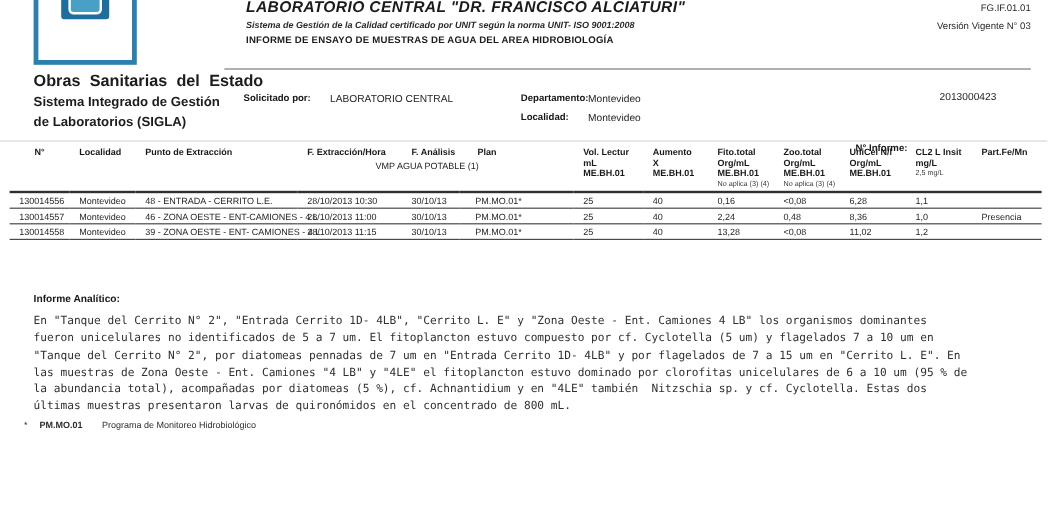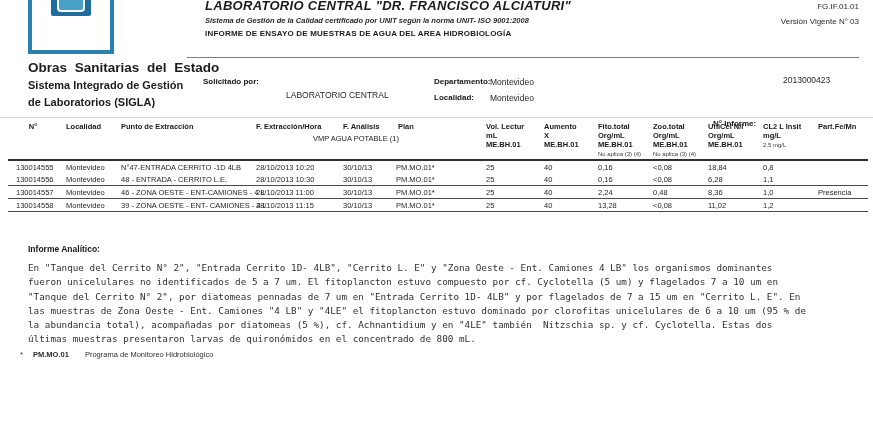--- a/index.html
+++ b/index.html
@@ -31,21 +31,21 @@
   .formcode { right:14px; top:2px;  font-size:8px; color:#2a2a2a;margin-left:33px; }
   .version  { right:14px; top:17px; font-size:8px; color:#2a2a2a; }
 
   
   .rule-top  { left:187px; top:57px;  width:672px; height:1px; background:#7d7d7d; }
   .rule-info { left:0;     top:117px; width:873px; height:1px; background:#d8d8d8; }
 
   
   .lbl { font-size:8px; font-weight:bold; color:#161616; }
   .val { font-size:8.5px; color:#262626; }
-  .lbl-solicitado { left:203px; top:77px; }  .val-solicitado { left:275px; top:90px;margin-left:11px; }
+  .lbl-solicitado { left:203px; top:77px; }  .val-solicitado { left:275px; top:77px; }
   .lbl-depto      { left:434px; top:77px; }  .val-depto      { left:490px; top:77px; }
   .lbl-localidad  { left:434px; top:93px; }  .val-localidad  { left:490px; top:93px; }
   .lbl-informe    { left:713px; top:83px;margin-top:36px; }  .val-informe    { left:783px; top:75px; }
 
   
   .table-wrap { left:8px; top:120px; width:860px; }
   table.report { border-collapse:collapse; table-layout:fixed; width:860px; }
   .report th { font-size:7.5px; font-weight:bold; color:#191919; text-align:left; vertical-align:top;
                padding:2px 1px 0 8px; height:36px; white-space:pre-line; line-height:9px; }
   .report th.center { text-align:center; padding-left:1px; }
@@ -142,35 +142,20 @@
 ME.BH.01</span><div class="col-sub">No aplica (3) (4)</div></th>
           <th><span>UniCel N/l
 Org/mL
 ME.BH.01</span><div class="col-sub"></div></th>
           <th><span>CL2 L Insit
 mg/L</span><div class="col-sub">2,5 mg/L</div></th>
           <th><span>Part.Fe/Mn</span><div class="col-sub"></div></th>
         </tr>
       </thead>
       <tbody>
-        <tr class="data-row no-bottom">
-          <td>130014555</td>
-            <td>Montevideo</td>
-            <td>N°47-ENTRADA CERRITO -1D 4LB</td>
-          <td>28/10/2013 10:20</td>
-            <td>30/10/13</td>
-            <td style="padding-left:13px">PM.MO.01*</td>
-          <td>25</td>
-            <td>40</td>
-            <td>0,16</td>
-          <td>&lt;0,08</td>
-            <td>18,84</td>
-            <td>0,8</td>
-          <td></td>
-        </tr>
         <tr class="data-row">
           <td>130014556</td>
             <td>Montevideo</td>
             <td>48 - ENTRADA - CERRITO L.E.</td>
           <td>28/10/2013 10:30</td>
             <td>30/10/13</td>
             <td style="padding-left:13px">PM.MO.01*</td>
           <td>25</td>
             <td>40</td>
             <td>0,16</td>

